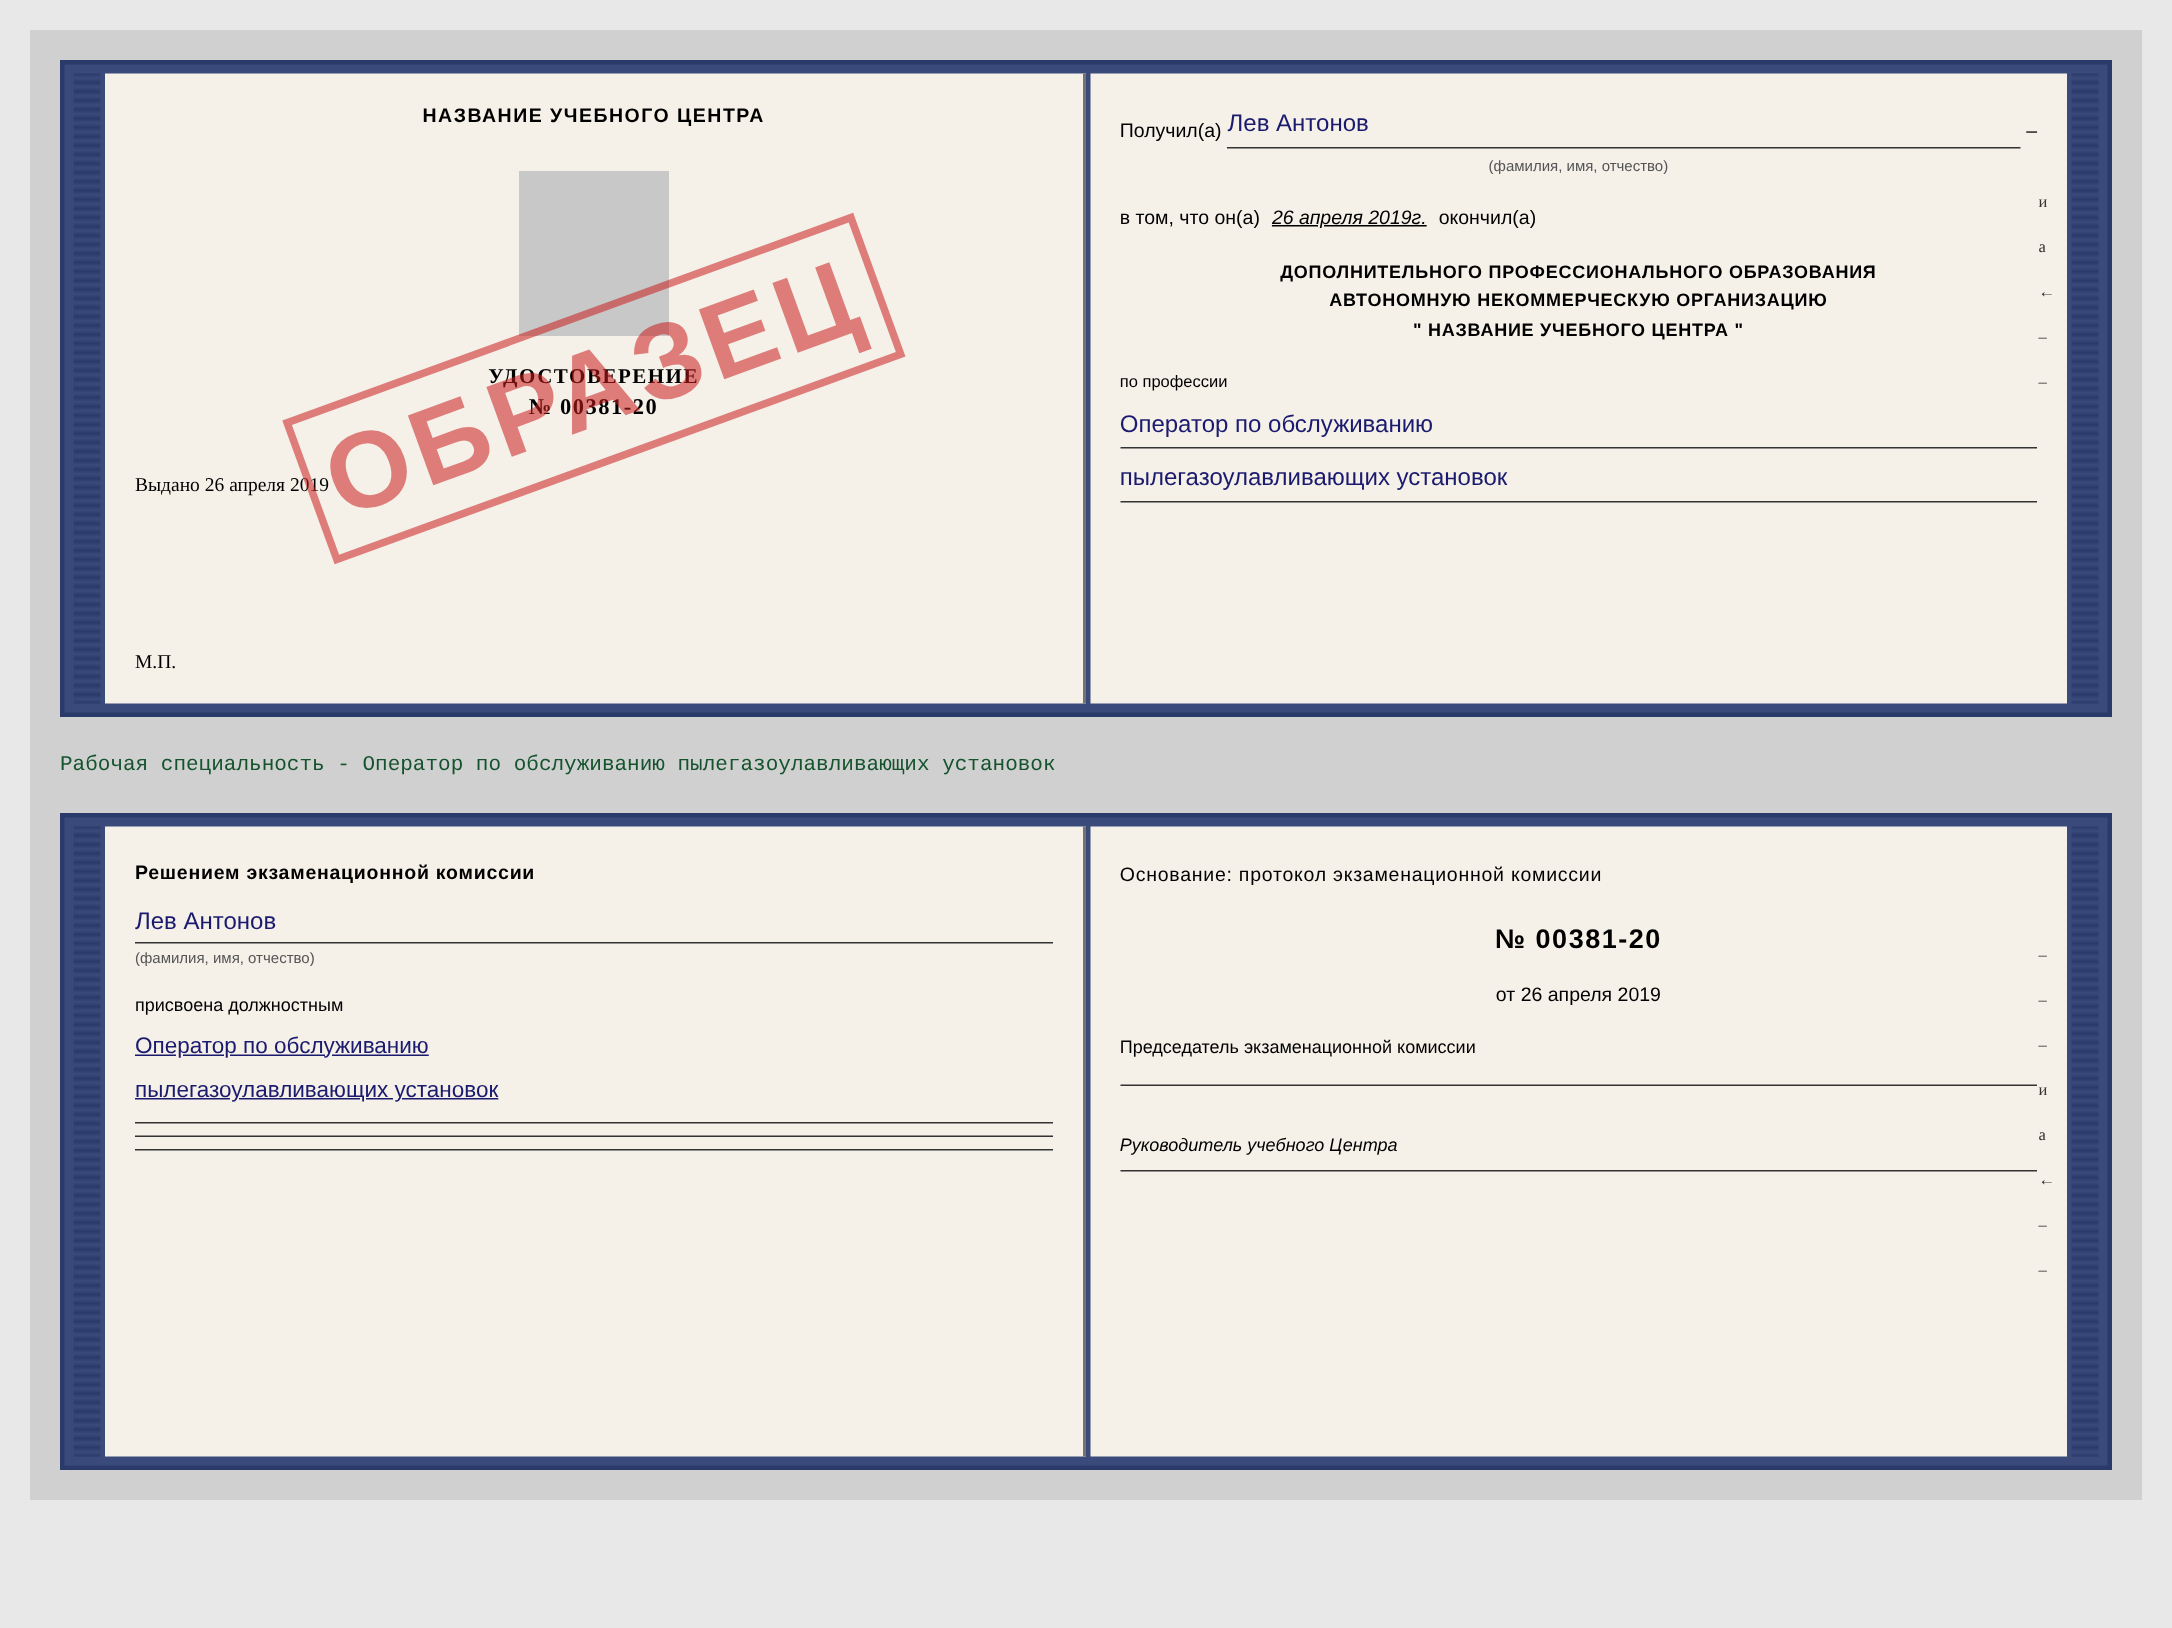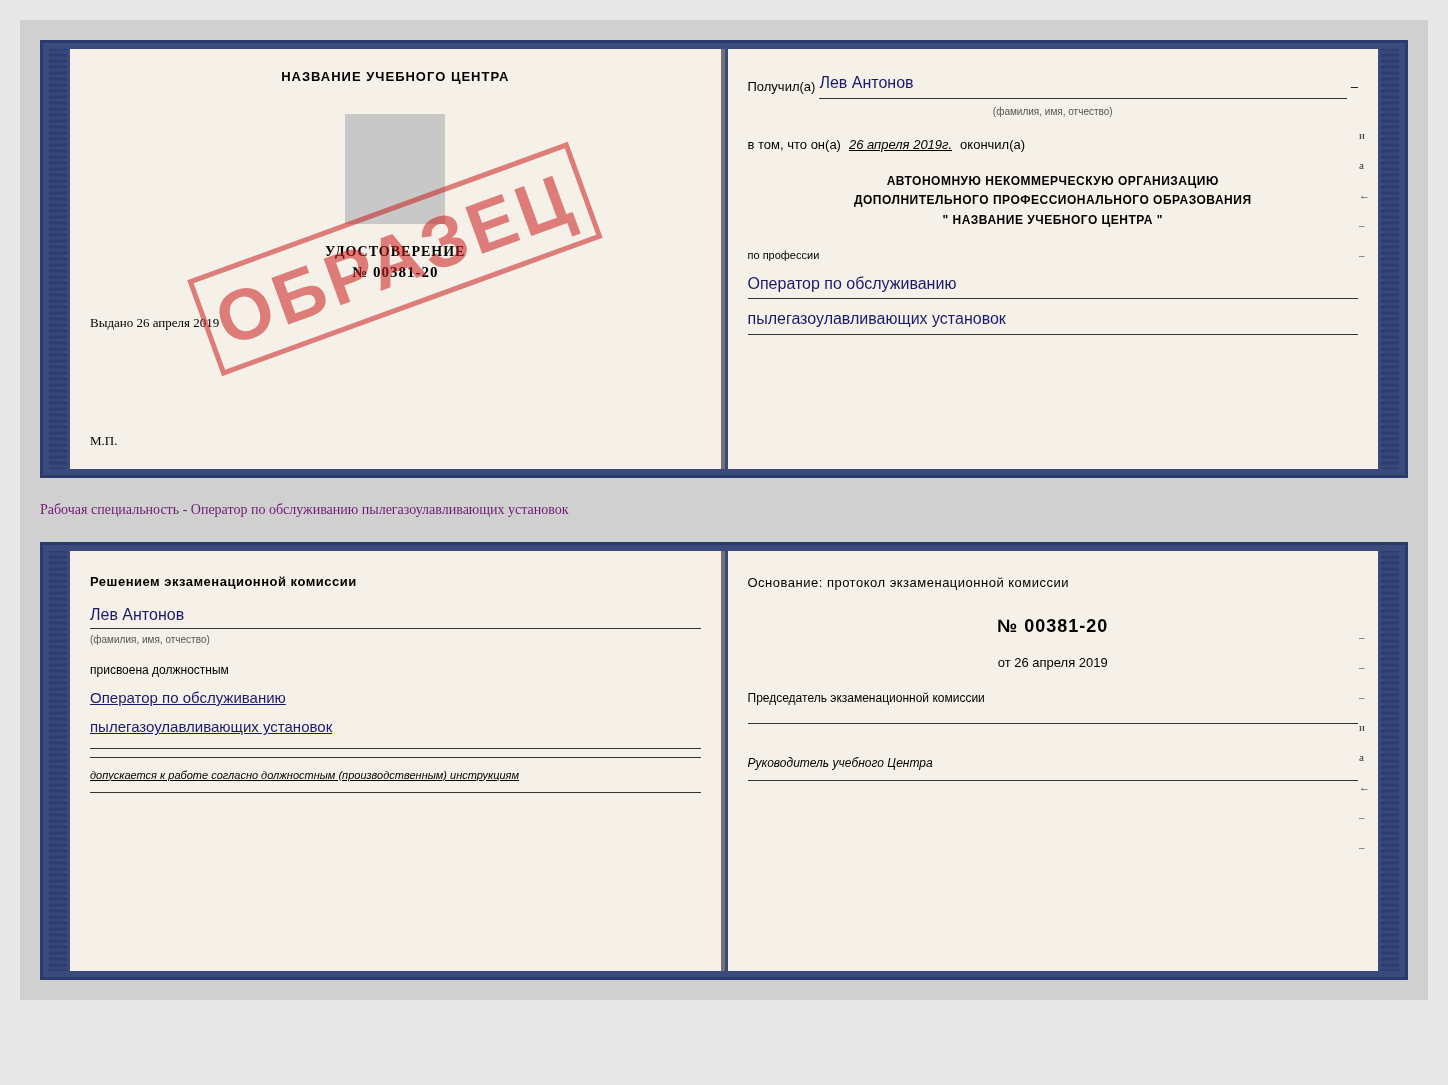--- a/index.html
+++ b/index.html
@@ -40,21 +40,21 @@
 
     .book-left, .book-right {
       background: #f5f0e8;
       flex: 1;
       padding: 20px;
       position: relative;
       min-height: 420px;
     }
 
     .book-left {
-      border-right: 4px solid #737373;
+      border-right: 2px solid #737373;
     }
 
     
     .doc-top-left {
       display: flex;
       flex-direction: column;
       align-items: center;
       height: 100%;
     }
 
@@ -203,23 +203,23 @@
       display: flex;
       flex-direction: column;
       gap: 18px;
       font-size: 11px;
       color: #333;
     }
 
     
     .separator-text {
       font-size: 14px;
-      font-family: Liberation Serif, serif;
+      font-family: Liberation Mono, monospace;
       padding: 8px 0;
-      color: #701a75;
+      color: #14532d;
     }
 
     
     .doc-bottom-left {
       font-size: 13px;
       font-family: Arial, sans-serif;
       line-height: 1.7;
     }
 
     .decision-title {
@@ -342,22 +342,22 @@
         </div>
         <div class="name-hint">(фамилия, имя, отчество)</div>
 
         <div class="date-line">
           <span>в том, что он(а)</span>
           <span class="date-value">26 апреля 2019г.</span>
           <span>окончил(а)</span>
         </div>
 
         <div class="org-block">
+          <div>ДОПОЛНИТЕЛЬНОГО ПРОФЕССИОНАЛЬНОГО ОБРАЗОВАНИЯ</div>
           <div>АВТОНОМНУЮ НЕКОММЕРЧЕСКУЮ ОРГАНИЗАЦИЮ</div>
-          <div>ДОПОЛНИТЕЛЬНОГО ПРОФЕССИОНАЛЬНОГО ОБРАЗОВАНИЯ</div>
           <div>"   НАЗВАНИЕ УЧЕБНОГО ЦЕНТРА   "</div>
         </div>
 
         <div class="profession-label">по профессии</div>
         <span class="profession-value">Оператор по обслуживанию</span>
         <span class="profession-value">пылегазоулавливающих установок</span>
       </div>
       <div class="side-marks">
         <span>и</span>
         <span>а</span>
@@ -378,21 +378,20 @@
     <div class="book-left">
       <div class="doc-bottom-left">
         <div class="decision-title">Решением экзаменационной комиссии</div>
         <span class="person-name-bottom">Лев Антонов</span>
         <div class="name-hint-small">(фамилия, имя, отчество)</div>
         <div class="qualification-label">присвоена должностным</div>
         <span class="qualification-value">Оператор по обслуживанию</span>
         <span class="qualification-value">пылегазоулавливающих установок</span>
         <div class="signature-line"></div>
         <div class="signature-line"></div>
-        <div class="admission-text">допускается к работе согласно должностным (производственным) инструкциям</div>
         <div class="signature-line"></div>
       </div>
     </div>
 
     <div class="book-right">
       <div class="doc-bottom-right">
         <div class="basis-title">Основание: протокол экзаменационной комиссии</div>
         <div class="protocol-number">№  00381-20</div>
         <div class="protocol-date">
           <span>от</span>

